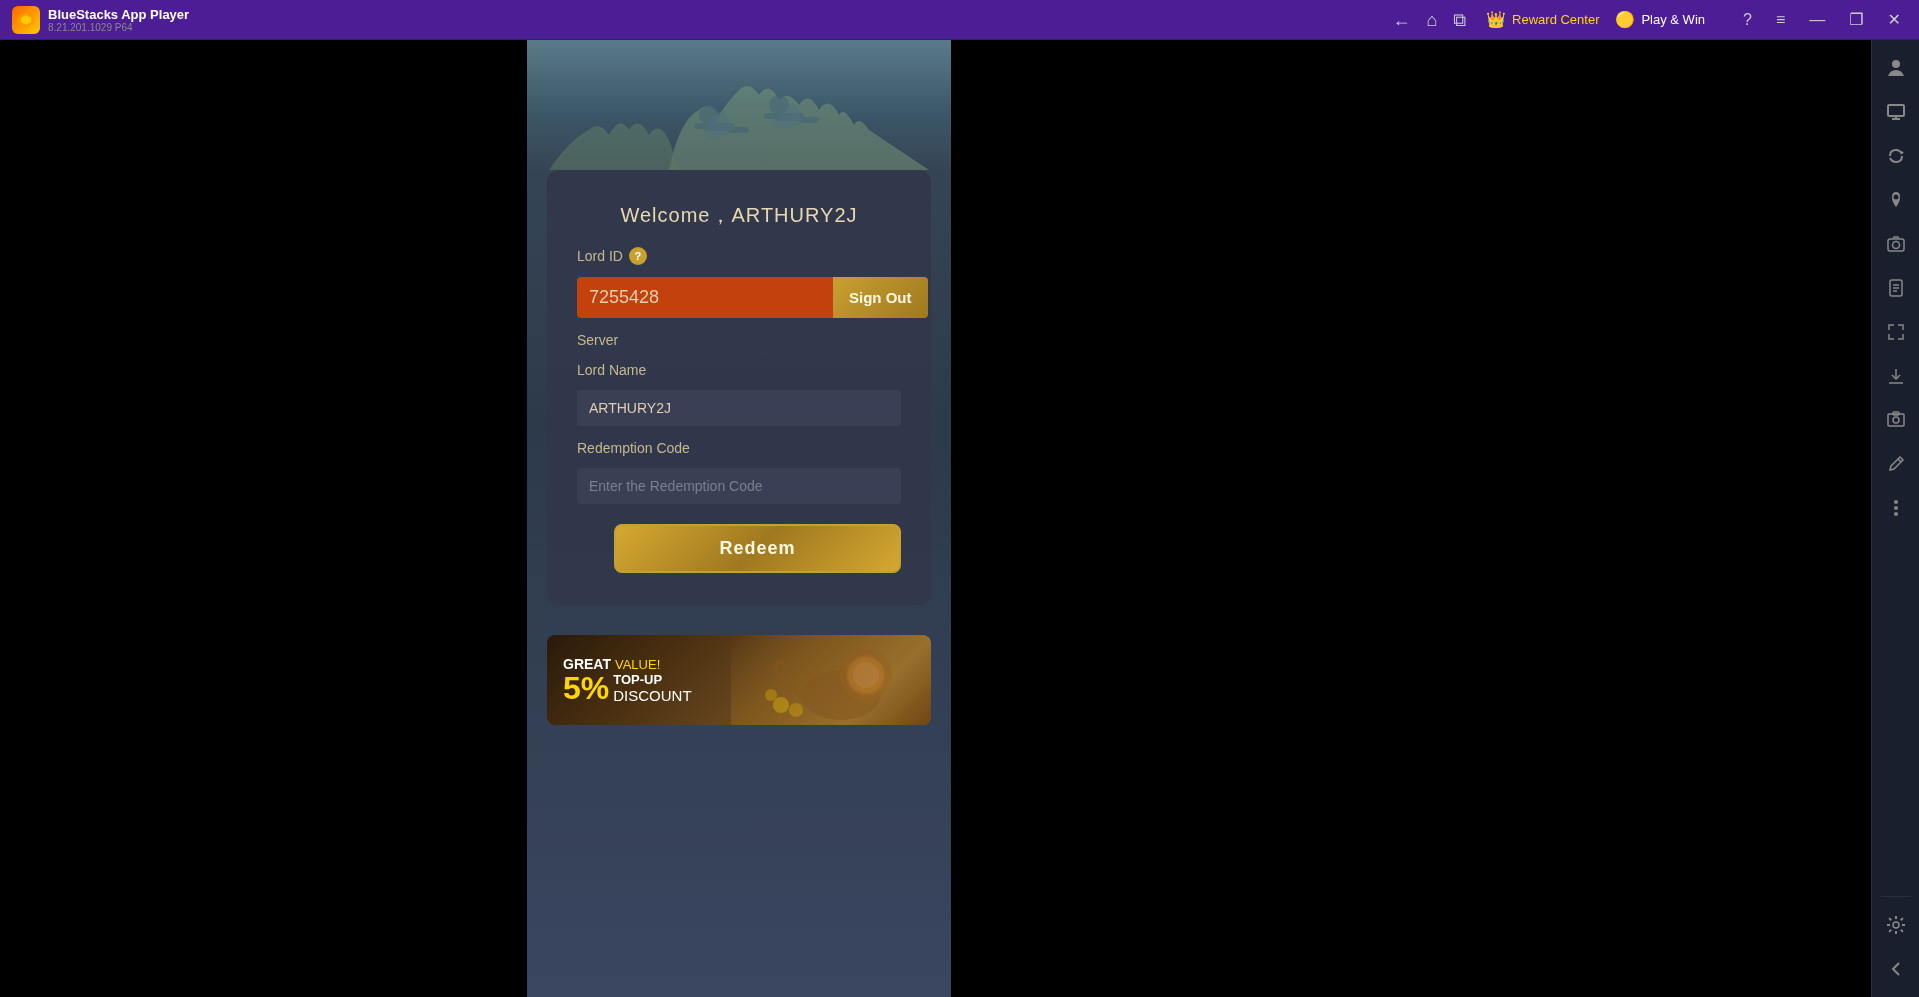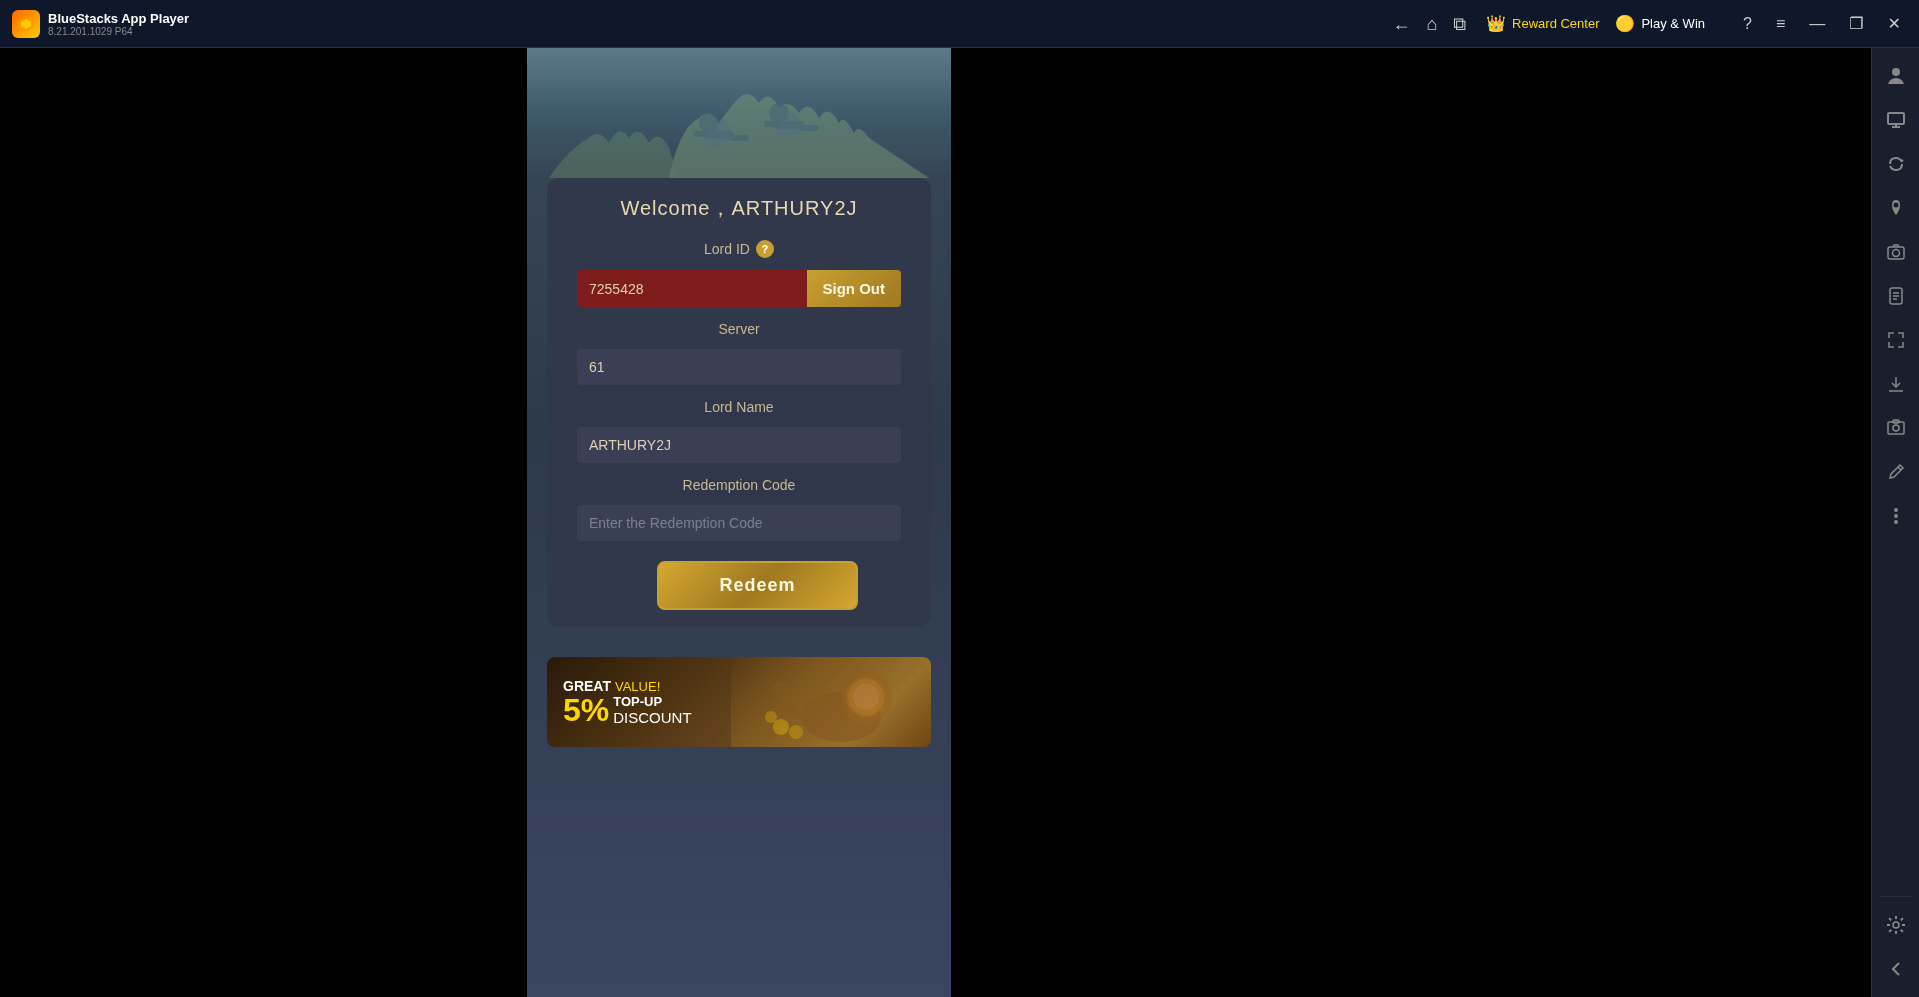--- a/index.html
+++ b/index.html
@@ -8,22 +8,22 @@
       height: 997px;
       background: #000;
       font-family: 'Segoe UI', Arial, sans-serif;
       overflow: hidden;
       display: flex;
       flex-direction: column;
     }
 
     
     .titlebar {
-      height: 48px;
-      background: #0f172a;
+      height: 40px;
+      background: #4c1d95;
       display: flex;
       align-items: center;
       padding: 0 12px;
       flex-shrink: 0;
       border-bottom: 1px solid #2a2f40;
     }
     .titlebar-logo {
       width: 28px;
       height: 28px;
       background: linear-gradient(135deg, #ff6600, #ffcc00);
@@ -147,25 +147,24 @@
       bottom: 0;
       left: 50%;
       transform: translateX(-50%);
       opacity: 0.7;
     }
 
     .form-container {
       background: rgba(50, 55, 75, 0.92);
       border-radius: 12px;
       margin: 0 20px;
-      padding: 17px 30px;
+      padding: 32px 30px;
       width: calc(100% - 40px);
       display: flex;
       flex-direction: column;
-      align-items: center;
       gap: 8px;
       position: relative;
       z-index: 2;
     }
     .welcome-text {
       color: #e8d8b0;
       font-size: 20px;
       font-weight: 400;
       text-align: center;
       margin-bottom: 4px;
@@ -195,25 +194,25 @@
       cursor: pointer;
     }
     .lord-id-row {
       display: flex;
       width: 100%;
       gap: 0;
       margin-top: 4px;
     }
     .lord-id-input {
       flex: 1;
-      background: #7f1d1d;
+      background: #c2410c;
       border: none;
       border-radius: 4px 0 0 4px;
       color: #e0d0b0;
-      font-size: 14px;
+      font-size: 18px;
       padding: 10px 12px;
       outline: none;
     }
     .sign-out-btn {
       background: linear-gradient(135deg, #c8a030, #a07820);
       border: none;
       border-radius: 0 4px 4px 0;
       color: #fff8e0;
       font-size: 15px;
       font-weight: 600;
@@ -424,21 +423,20 @@
         <span class="help-icon">?</span>
       </div>
       <div class="lord-id-row">
         <input class="lord-id-input" type="text" value="7255428" readonly="" style="">
         <button class="sign-out-btn">Sign Out</button>
       </div>
 
       <div class="section-label">
         <span>Server</span>
       </div>
-      <input class="field-input" type="text" value="61" readonly="" style="">
 
       <div class="section-label">
         <span>Lord Name</span>
       </div>
       <input class="field-input" type="text" value="ARTHURY2J" readonly="" style="">
 
       <div class="section-label">
         <span>Redemption Code</span>
       </div>
       <input class="field-input" type="text" placeholder="Enter the Redemption Code" style="">

